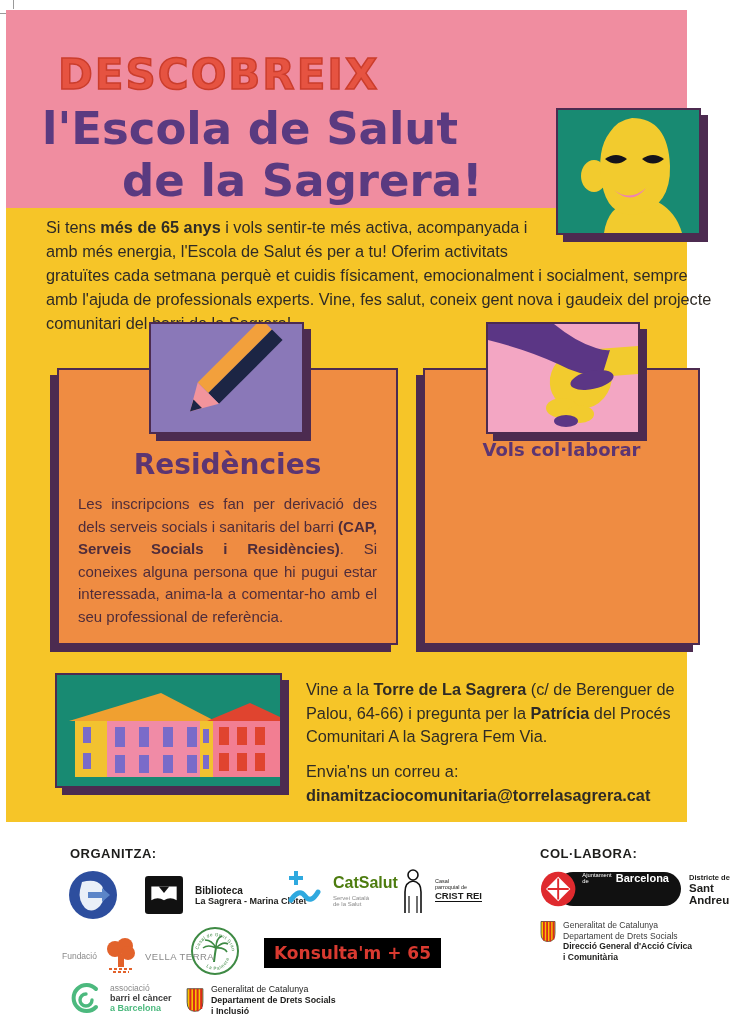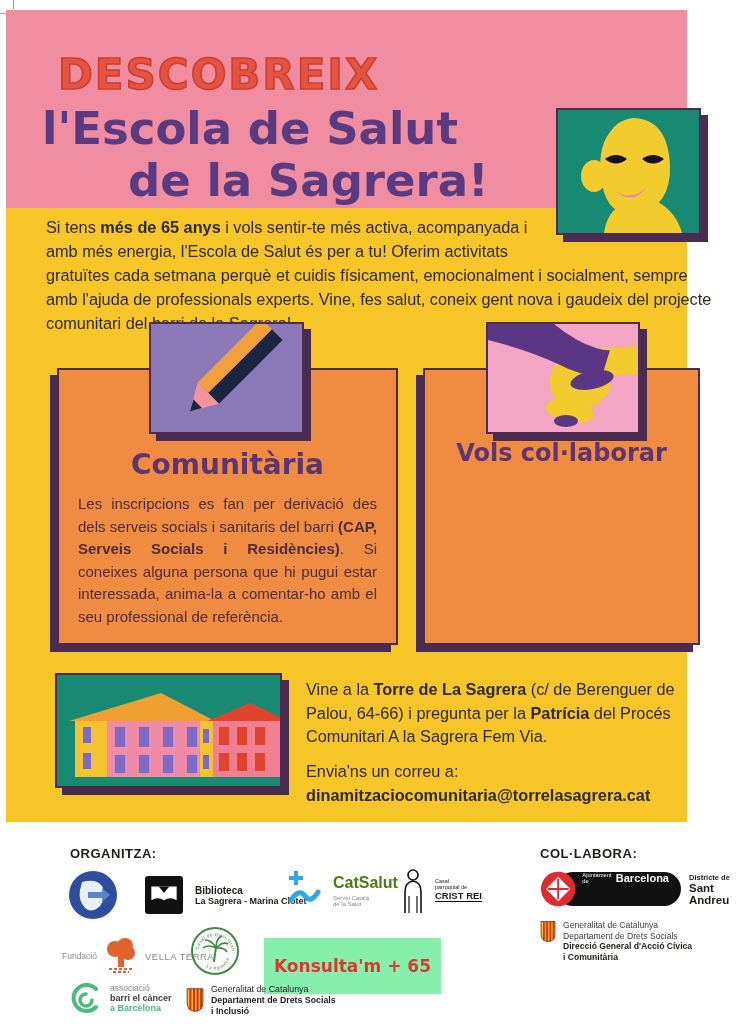--- a/index.html
+++ b/index.html
@@ -11,57 +11,57 @@
   .cropmark{position:absolute;background:#9a9a9a;}
   .cm-h{left:0;top:13px;width:12px;height:1px;}
   .cm-v{left:13px;top:0;width:1px;height:9px;}
 
   .kicker{position:absolute;left:52px;top:40px;font-family:"DejaVu Sans",sans-serif;
           font-weight:800;font-size:42px;letter-spacing:2px;color:#E65341;
           -webkit-text-stroke:1.5px #CB3D2C;}
   .h-title{position:absolute;font-family:"DejaVu Sans",sans-serif;font-weight:800;
            font-size:45px;color:#5A3A80;letter-spacing:0px;}
   .h-t1{left:36px;top:92px;}
-  .h-t2{left:122px;top:144px;}
+  .h-t2{left:116px;top:144px;}
 
   .tile{position:absolute;border:2px solid #4C2B50;box-shadow:7px 7px 0 #4C2B50;box-sizing:border-box;}
   .tile svg{display:block;}
   .face-tile{left:556px;top:108px;width:145px;height:127px;background:#188A72;z-index:5;}
   .pencil-tile{left:149px;top:322px;width:155px;height:112px;background:#8A78B8;z-index:4;}
   .hand-tile{left:486px;top:322px;width:154px;height:112px;background:#F3A6C3;z-index:4;}
   .building-tile{left:55px;top:673px;width:227px;height:115px;background:#188A72;}
 
   .intro{position:absolute;left:46px;top:216px;width:666px;font-size:16.3px;line-height:1.47;
          color:#2F2B26;z-index:3;}
   .intro-spacer{float:right;width:165px;height:27px;}
 
   .card{position:absolute;top:368px;height:277px;background:#EF8C42;border:2px solid #4C2B50;
         box-shadow:-7px 7px 0 #4C2B50;box-sizing:border-box;z-index:2;}
   .card-left{left:57px;width:341px;padding:78px 19px 0 19px;}
   .card-right{left:423px;width:277px;padding:70px 17px 0 17px;}
   .card-title{font-family:"DejaVu Sans",sans-serif;font-weight:800;color:#5C3572;
               text-align:center;}
   .card-left .card-title{font-size:28px;margin-bottom:12px;}
-  .card-right .card-title{font-size:24px;line-height:1.12;margin-bottom:10px;}
+  .card-right .card-title{font-size:18px;line-height:1.12;margin-bottom:10px;}
   .card-body{color:#4F2C3A;font-size:15px;line-height:1.5;text-align:justify;}
   .card-right .card-body{font-size:14.5px;line-height:1.5;}
   .card-body b{font-weight:700;}
 
   .contact{position:absolute;left:306px;top:678px;width:406px;color:#2F2B26;
            font-size:16.3px;line-height:1.45;}
   .contact p{margin:0 0 11px 0;}
   .contact .email{font-weight:700;}
 
   .f-label{position:absolute;font-size:13px;font-weight:700;letter-spacing:0.5px;color:#1D1D1B;}
   .logo{position:absolute;display:flex;align-items:center;gap:12px;color:#1D1D1B;}
   .logo .col{display:flex;flex-direction:column;justify-content:center;}
   .blk-pill{background:#111;border-radius:17px;height:34px;display:flex;
             justify-content:center;color:#fff;padding:0 12px 0 26px;margin-left:-20px;}
-  .konsultam{background:#86efac;color:#D93A30;font-family:"DejaVu Sans",sans-serif;
-             font-weight:800;font-size:17px;padding:18px 10px;}
+  .konsultam{background:#000000;color:#D93A30;font-family:"DejaVu Sans",sans-serif;
+             font-weight:800;font-size:17px;padding:5px 10px;}
 </style>
 </head>
 <body>
 
 <div class="page">
   <div class="cropmark cm-h"></div>
   <div class="cropmark cm-v"></div>
 
   <div class="band band-pink">
     <div class="kicker">DESCOBREIX</div>
@@ -103,21 +103,21 @@
       <path d="M150,22 L96,26 Q66,30 62,54 Q60,78 84,84 Q104,88 116,74 Q124,64 124,52 L150,50 Z" fill="#F2CB2E"></path>
       <ellipse cx="74" cy="84" rx="16" ry="10" fill="#F2CB2E"></ellipse>
       <ellipse cx="92" cy="90" rx="14" ry="9" fill="#F2CB2E"></ellipse>
       <path d="M0,0 L66,0 Q88,18 108,24 Q118,27 122,26 L114,52 Q92,52 70,40 Q40,26 0,16 Z" fill="#5B3685"></path>
       <ellipse cx="104" cy="56" rx="22" ry="9" transform="rotate(-12 104 56)" fill="#5B3685"></ellipse>
       <ellipse cx="78" cy="97" rx="12" ry="6" fill="#5B3685"></ellipse>
     </svg>
   </div>
 
   <div class="card card-left">
-    <div class="card-title">Comunitària</div>
+    <div class="card-title">Residències</div>
     <div class="card-body">
       <span>Les inscripcions es fan per derivació des dels serveis socials i sanitaris del barri </span><b>(CAP, Serveis Socials i Residències)</b><span>. Si coneixes alguna persona que hi pugui estar interessada, anima-la a comentar-ho amb el seu professional de referència.</span>
     </div>
   </div>
 
   <div class="card card-right">
     <div class="card-title">
       <div>Vols col·laborar</div>
     </div>
   </div>

